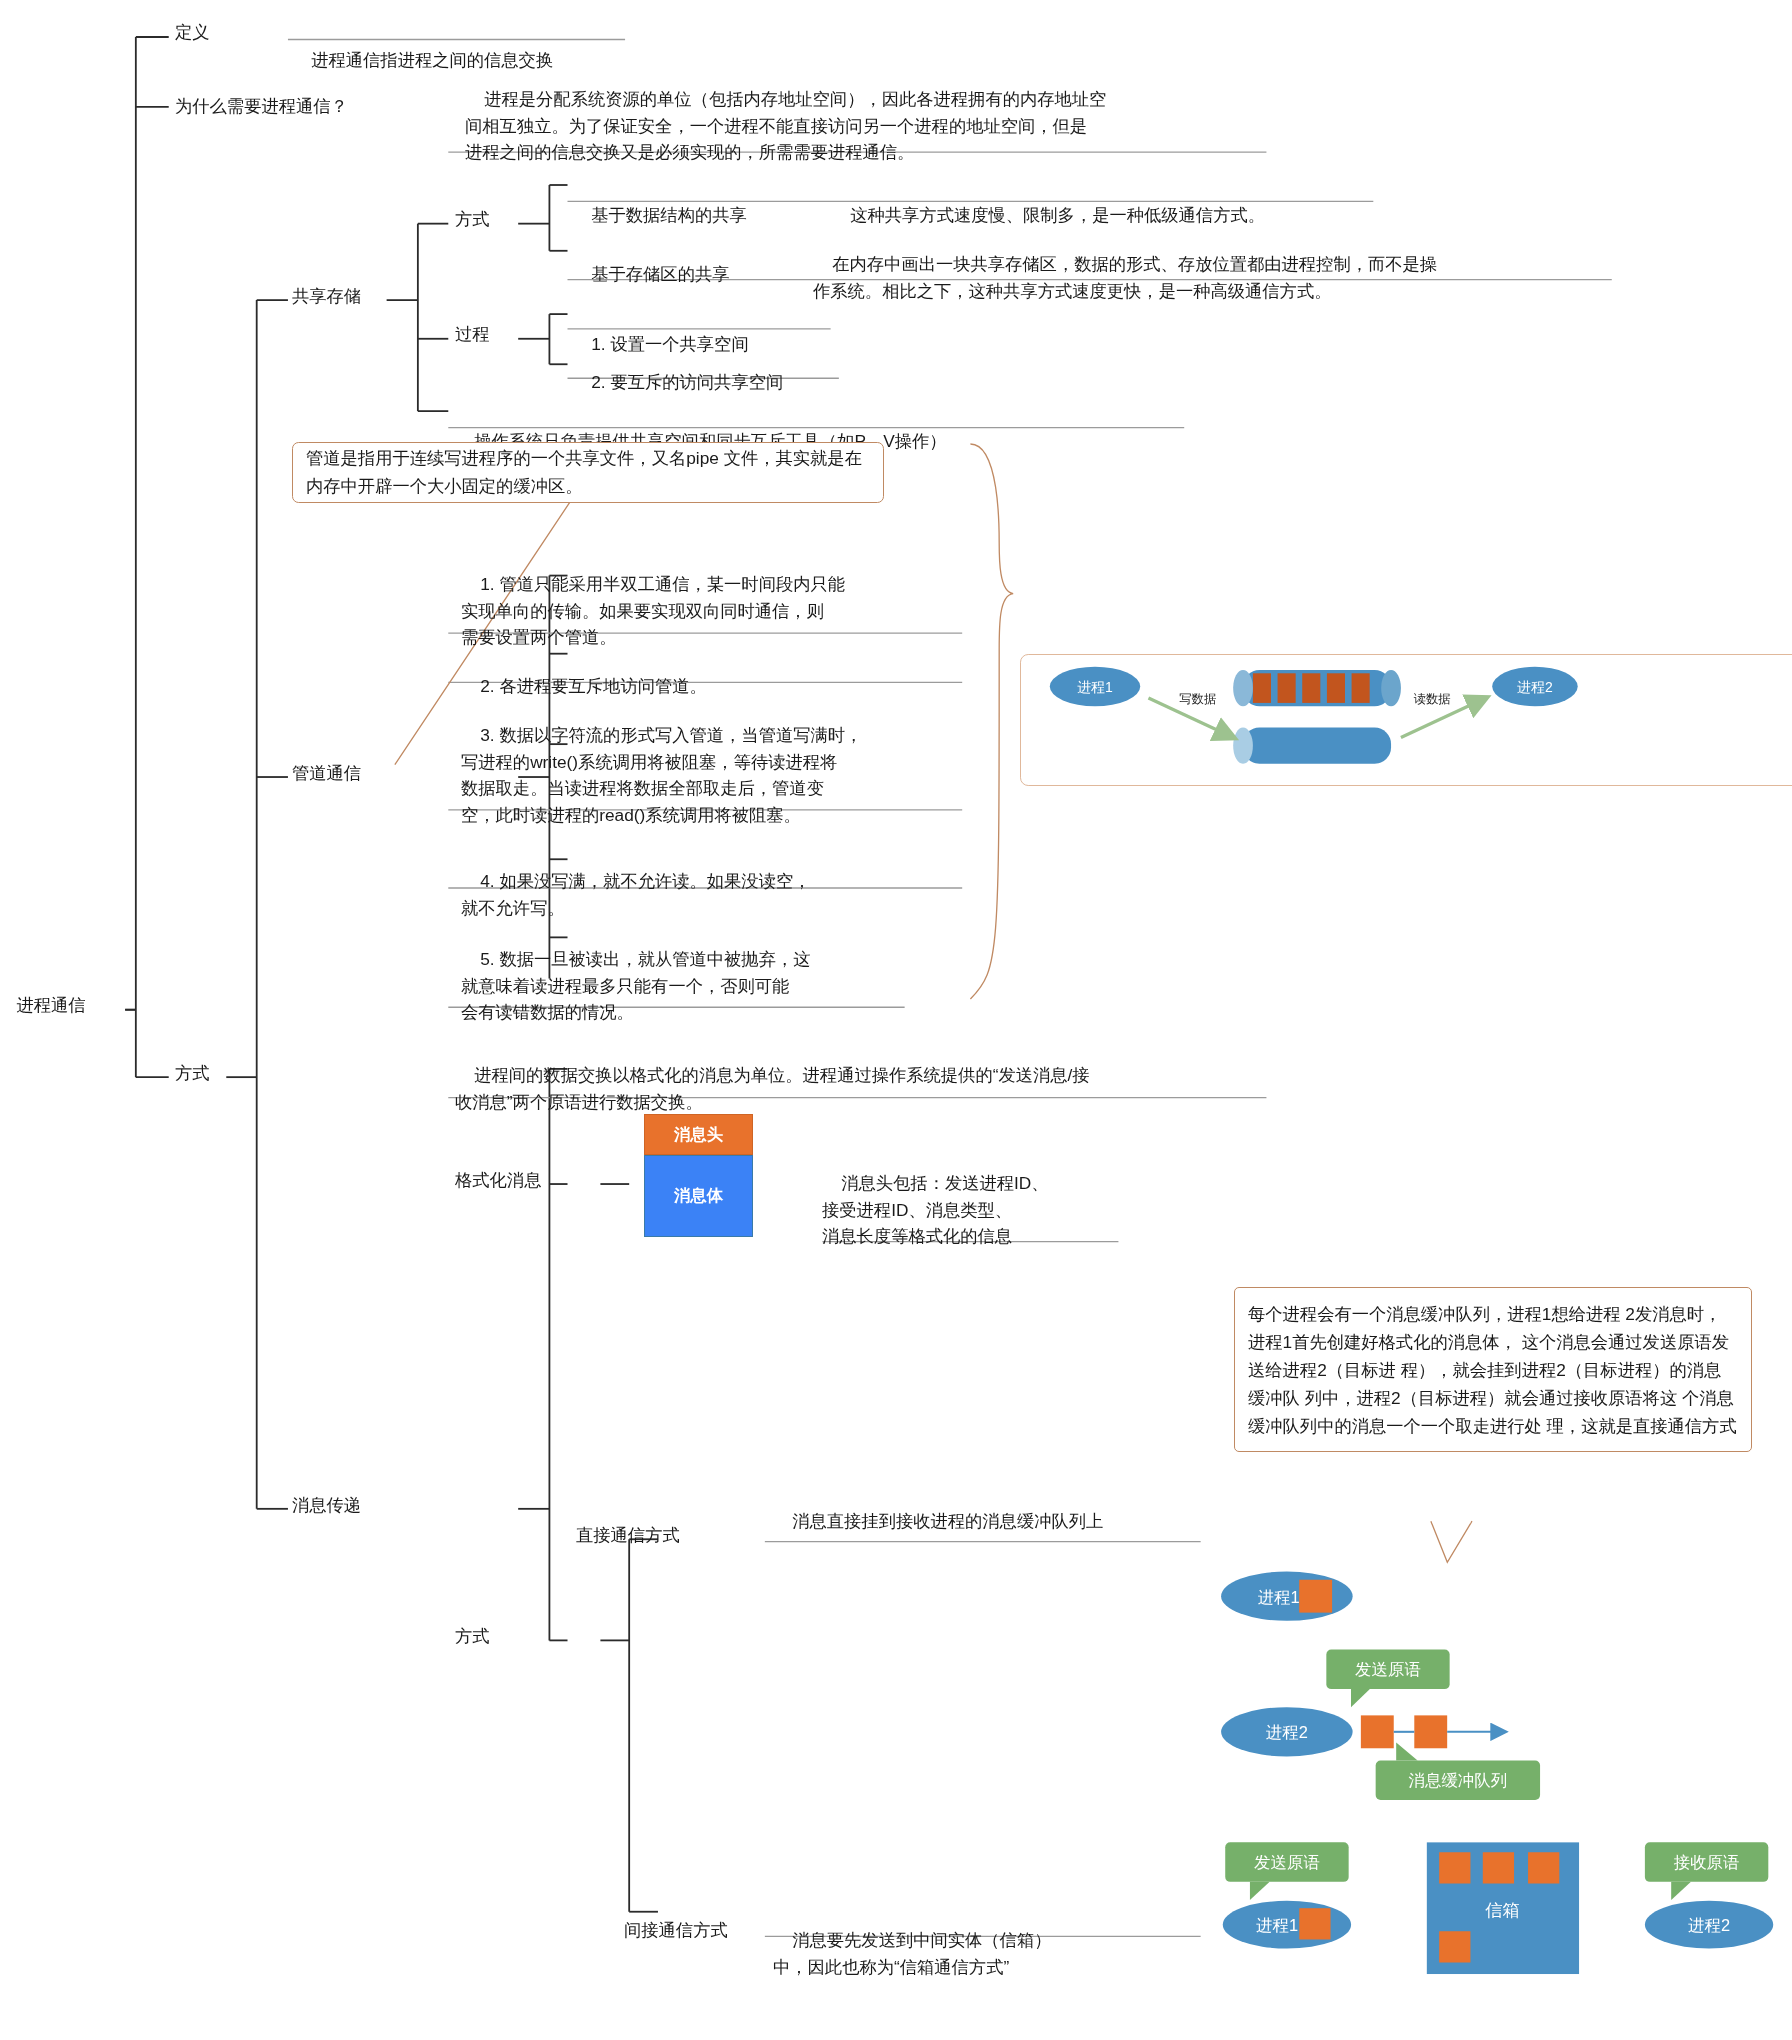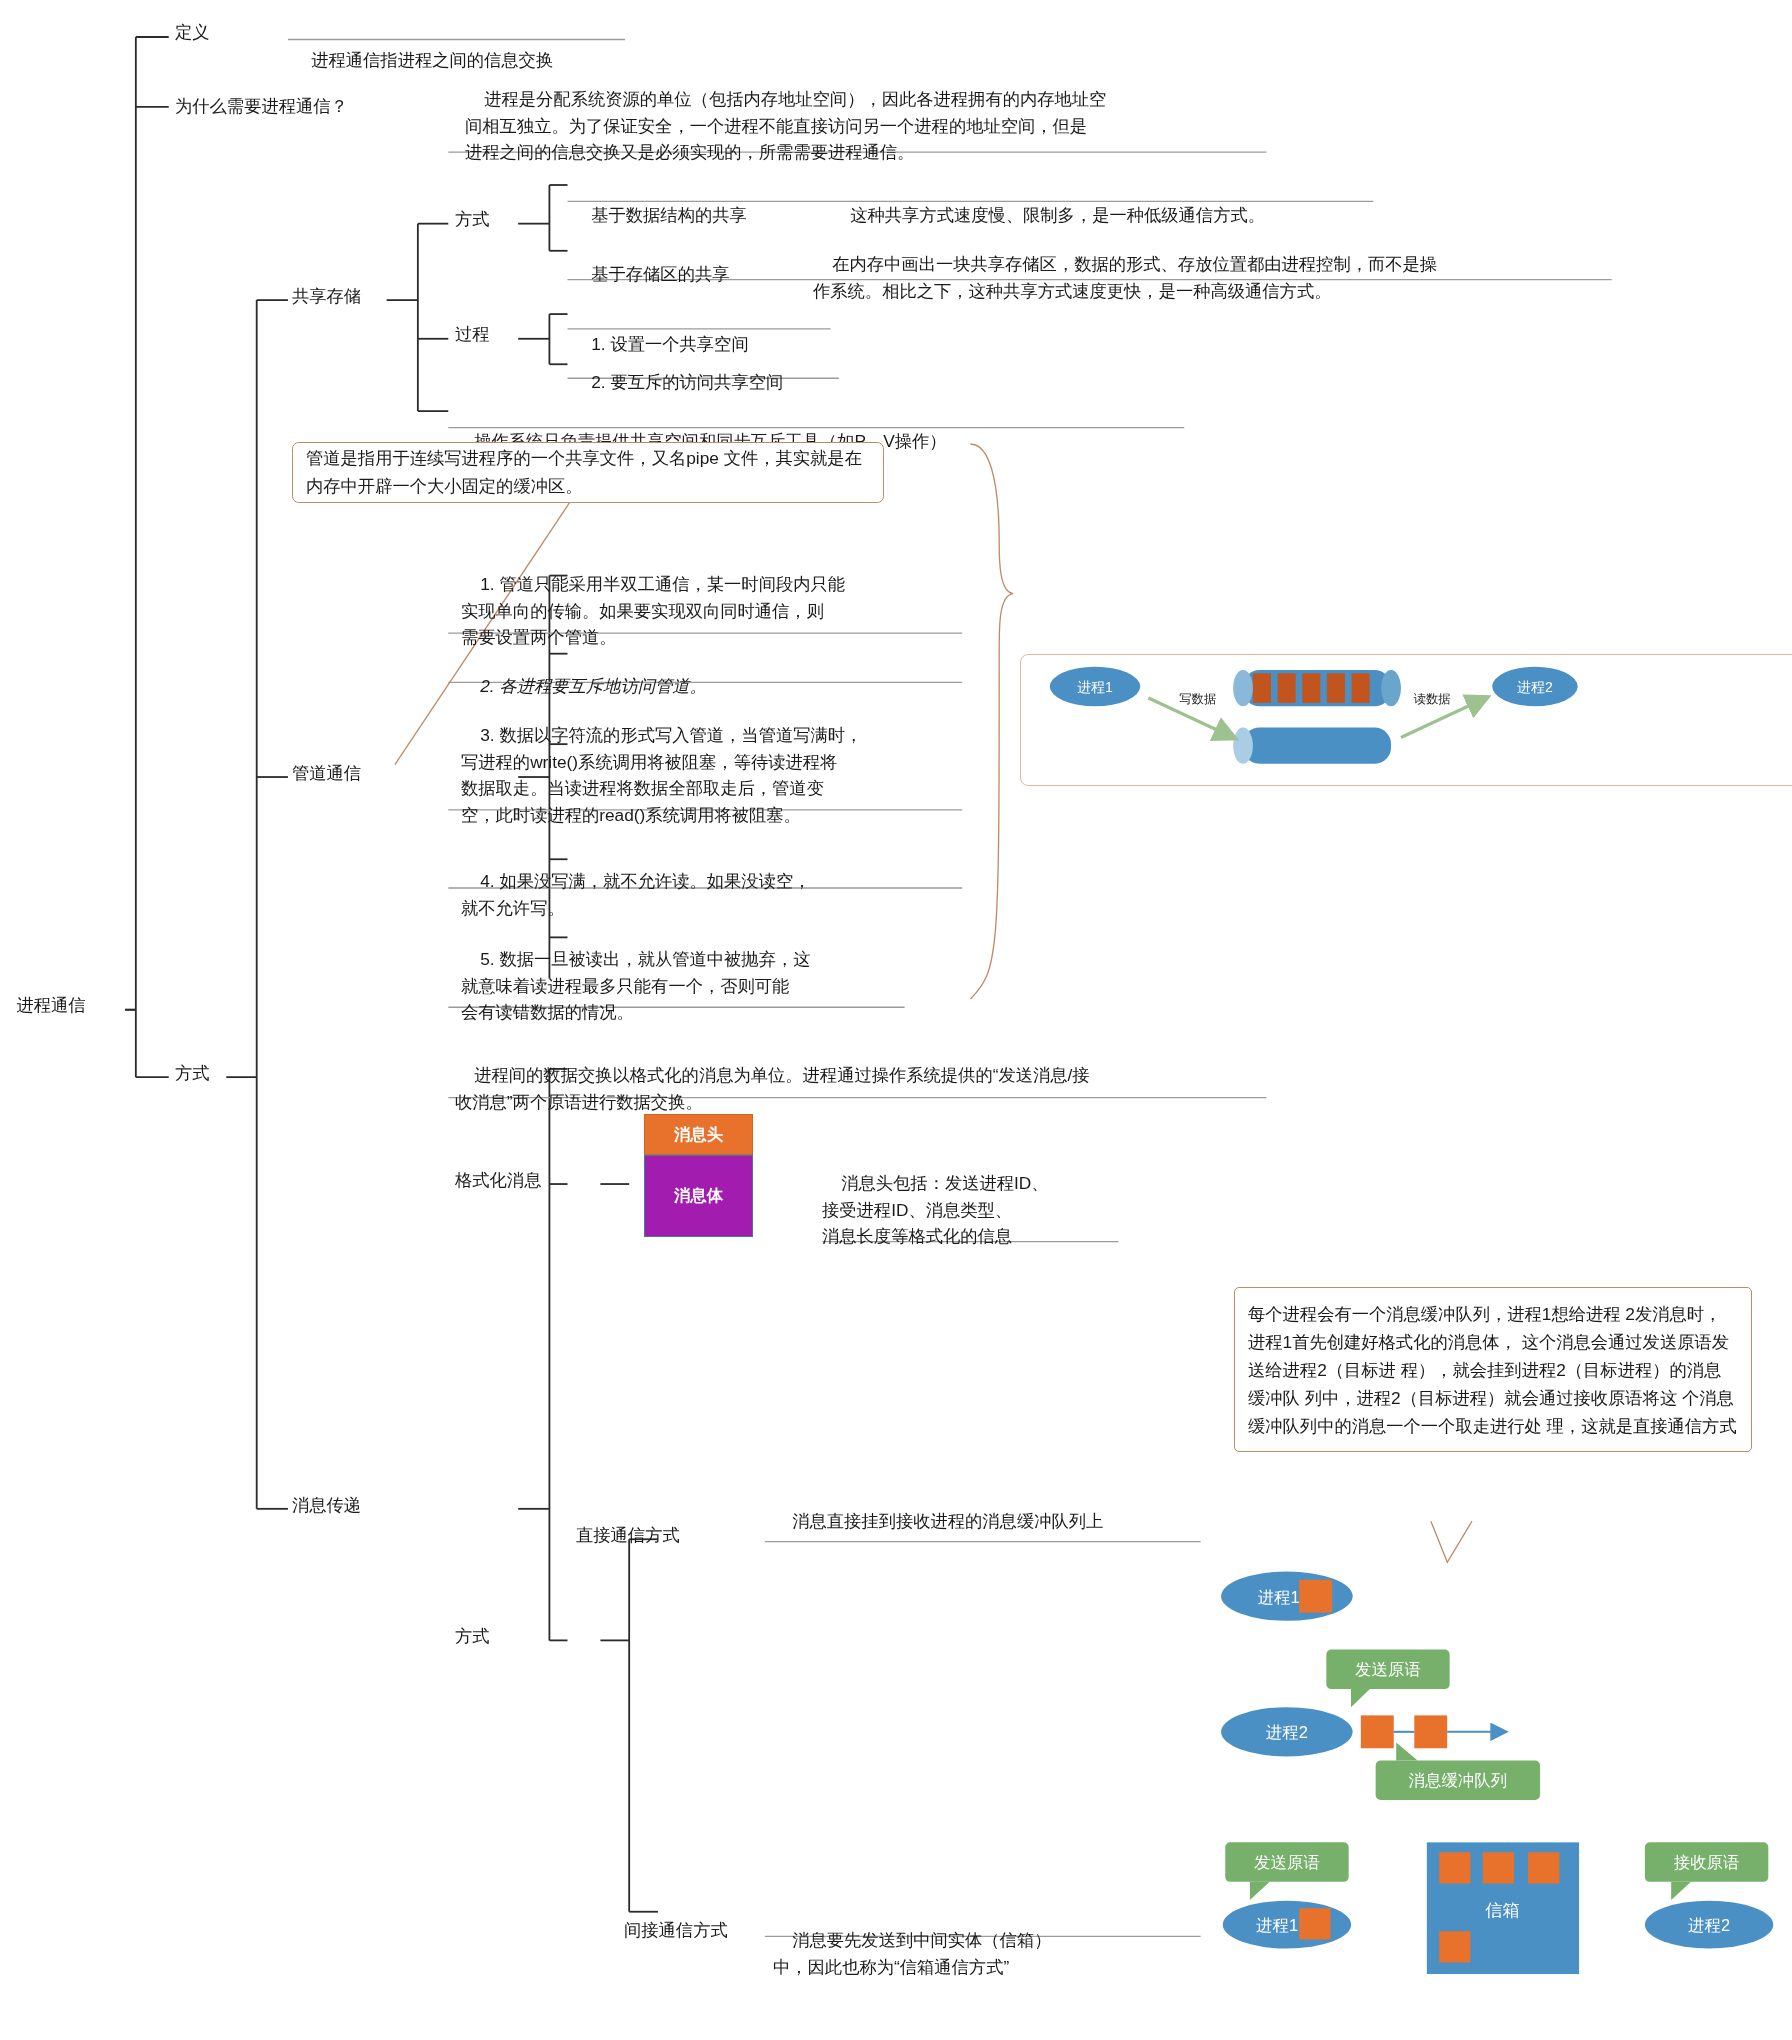--- a/index.html
+++ b/index.html
@@ -5,21 +5,21 @@
   html,body{margin:0;padding:0;background:#ffffff;}
   body{font-family:"Liberation Sans","DejaVu Sans",sans-serif;color:#1a1a1a;}
   #root{position:relative;width:1792px;height:2040px;overflow:hidden;}
   .node{position:absolute;box-sizing:border-box;}
   .txt{font-size:17.3px;line-height:1.55;white-space:pre-wrap;}
   .lbl{font-size:17.3px;line-height:1.5;}
   svg.lines{position:absolute;left:0;top:0;width:1792px;height:2040px;pointer-events:none;}
   .callout{border:1.2px solid #c08a63;border-radius:6.6px;background:#fff;padding:2px 13px;font-size:17.3px;line-height:1.6;}
   .picbox{border:1.2px solid #e0b89b;border-radius:8.2px;background:#fff;}
   .msghead{background:#e8722c;color:#fff;display:flex;align-items:center;justify-content:center;font-size:16.4px;font-weight:bold;border:0.8px solid #cf6525;}
-  .msgbody{background:#a21caf;color:#fff;display:flex;align-items:center;justify-content:center;font-size:16.4px;font-weight:bold;border:0.8px solid #3a7aa8;}
+  .msgbody{background:#3b82f6;color:#fff;display:flex;align-items:center;justify-content:center;font-size:16.4px;font-weight:bold;border:0.8px solid #3a7aa8;}
   .bubble{border:1.2px solid #c08a63;border-radius:5px;background:#fff;padding:11.5px 13px;font-size:17.3px;line-height:1.62;}
 </style>
 </head>
 <body>
 
 <div id="root">
 
   <svg class="lines" viewBox="0 0 2179 2481" width="1792" height="2040">
     <g fill="none" stroke="#2b2b2b" stroke-width="2.2">
 
@@ -167,21 +167,21 @@
   <div class="node callout" style="left:292px;top:442px;width:592px;">
     <span>管道是指用于连续写进程序的一个共享文件，又名pipe
 文件，其实就是在内存中开辟一个大小固定的缓冲区。</span>
   </div>
 
   <div class="node txt" style="left:461px;top:544px;width:510px;">
     <span>1. 管道只能采用半双工通信，某一时间段内只能
 实现单向的传输。如果要实现双向同时通信，则
 需要设置两个管道。</span>
   </div>
-  <div class="node txt" style="left:461px;top:646px;width:510px;font-style:italic;">
+  <div class="node txt" style="left:461px;top:646px;width:510px;">
     <span>2. 各进程要互斥地访问管道。</span>
   </div>
   <div class="node txt" style="left:461px;top:695px;width:518px;">
     <span>3. 数据以字符流的形式写入管道，当管道写满时，
 写进程的write()系统调用将被阻塞，等待读进程将
 数据取走。当读进程将数据全部取走后，管道变
 空，此时读进程的read()系统调用将被阻塞。</span>
   </div>
   <div class="node txt" style="left:461px;top:841px;width:510px;">
     <span>4. 如果没写满，就不允许读。如果没读空，

